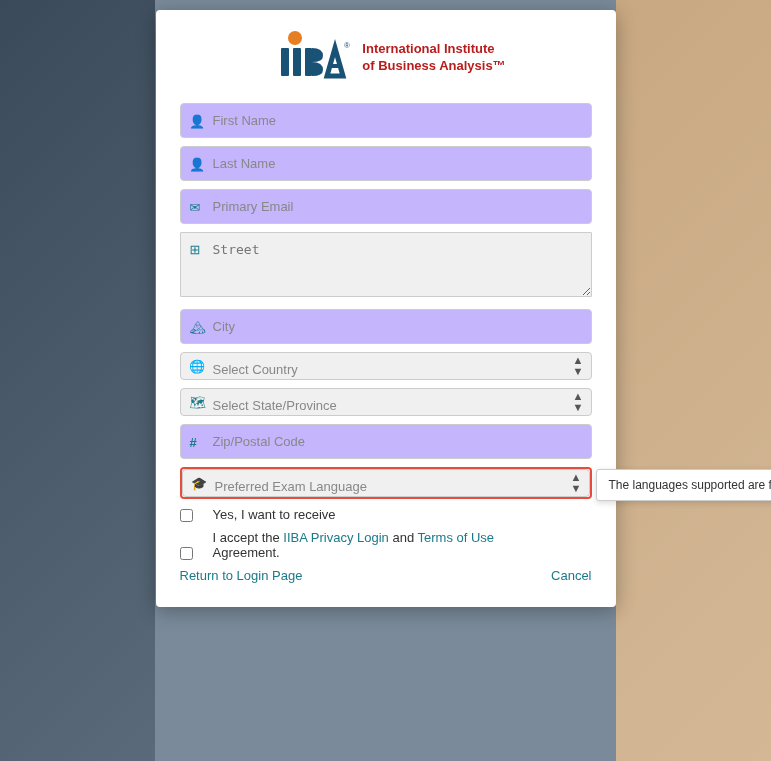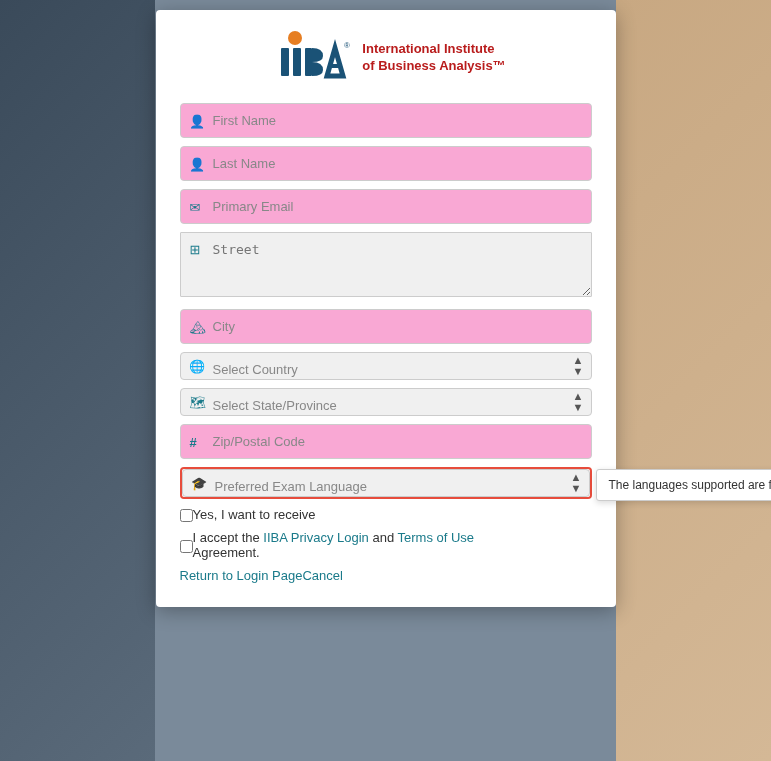--- a/index.html
+++ b/index.html
@@ -71,21 +71,21 @@
     .form-group {
       margin-bottom: 8px;
       position: relative;
     }
 
     .form-input {
       width: 100%;
       padding: 9px 10px 9px 32px;
       border: 1px solid #ccc;
       border-radius: 4px;
-      background: #f9a8d4;
+      background: #c4b5fd;
       font-size: 13px;
       color: #555;
       outline: none;
     }
 
     .form-input::placeholder {
       color: #888;
     }
 
     .form-textarea {
@@ -162,22 +162,22 @@
       font-size: 12px;
       color: #333;
       white-space: nowrap;
       border-radius: 3px;
       box-shadow: 0 2px 6px rgba(0,0,0,0.15);
       z-index: 20;
     }
 
     .checkbox-row {
       display: flex;
-      align-items: center;
-      gap: 0;
+      align-items: flex-end;
+      gap: 20px;
       margin-bottom: 8px;
       font-size: 13px;
       color: #333;
     }
 
     .checkbox-row input[type="checkbox"] {
       margin-top: 2px;
       flex-shrink: 0;
     }
 
@@ -195,20 +195,21 @@
       border-radius: 4px;
       font-size: 15px;
       font-weight: bold;
       cursor: pointer;
       margin-top: 10px;
       margin-bottom: 14px;
     }
 
     .bottom-links {
       display: flex;
+      justify-content: space-between;
       font-size: 13px;
     }
 
     .bottom-links a {
       color: #1a7a8a;
       text-decoration: none;
     }
 
     .hash-icon {
       font-weight: bold;

